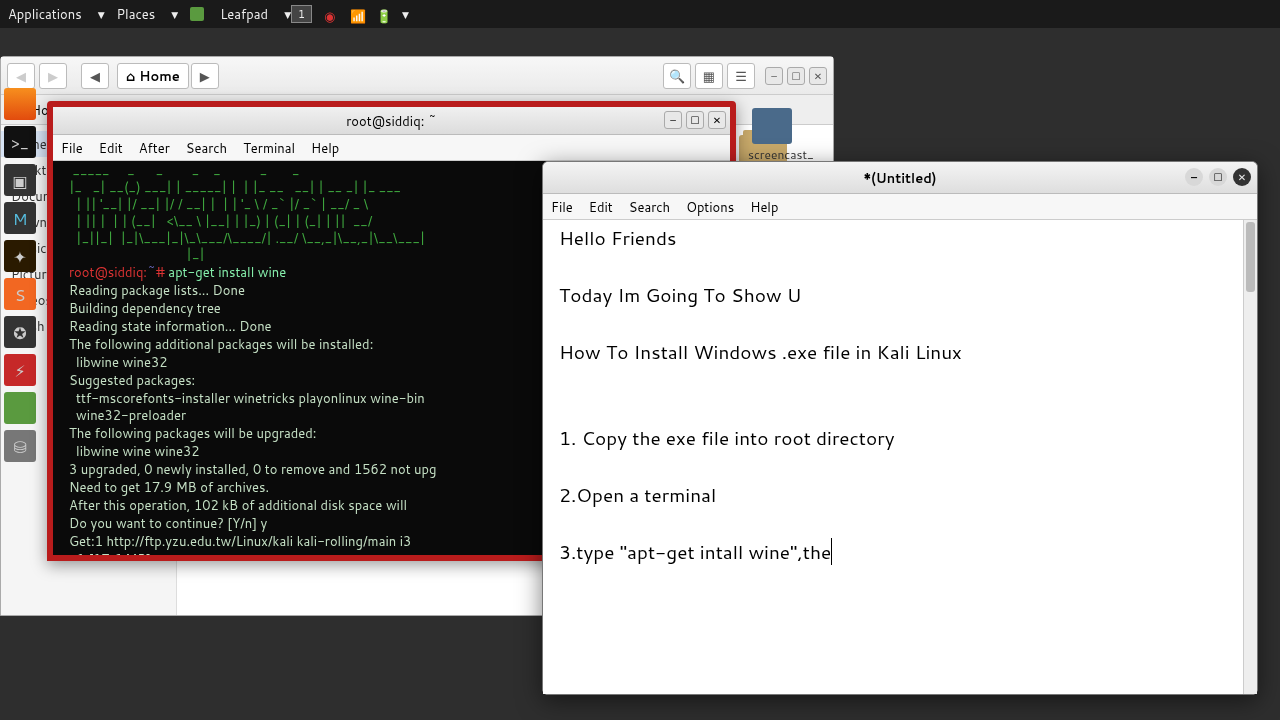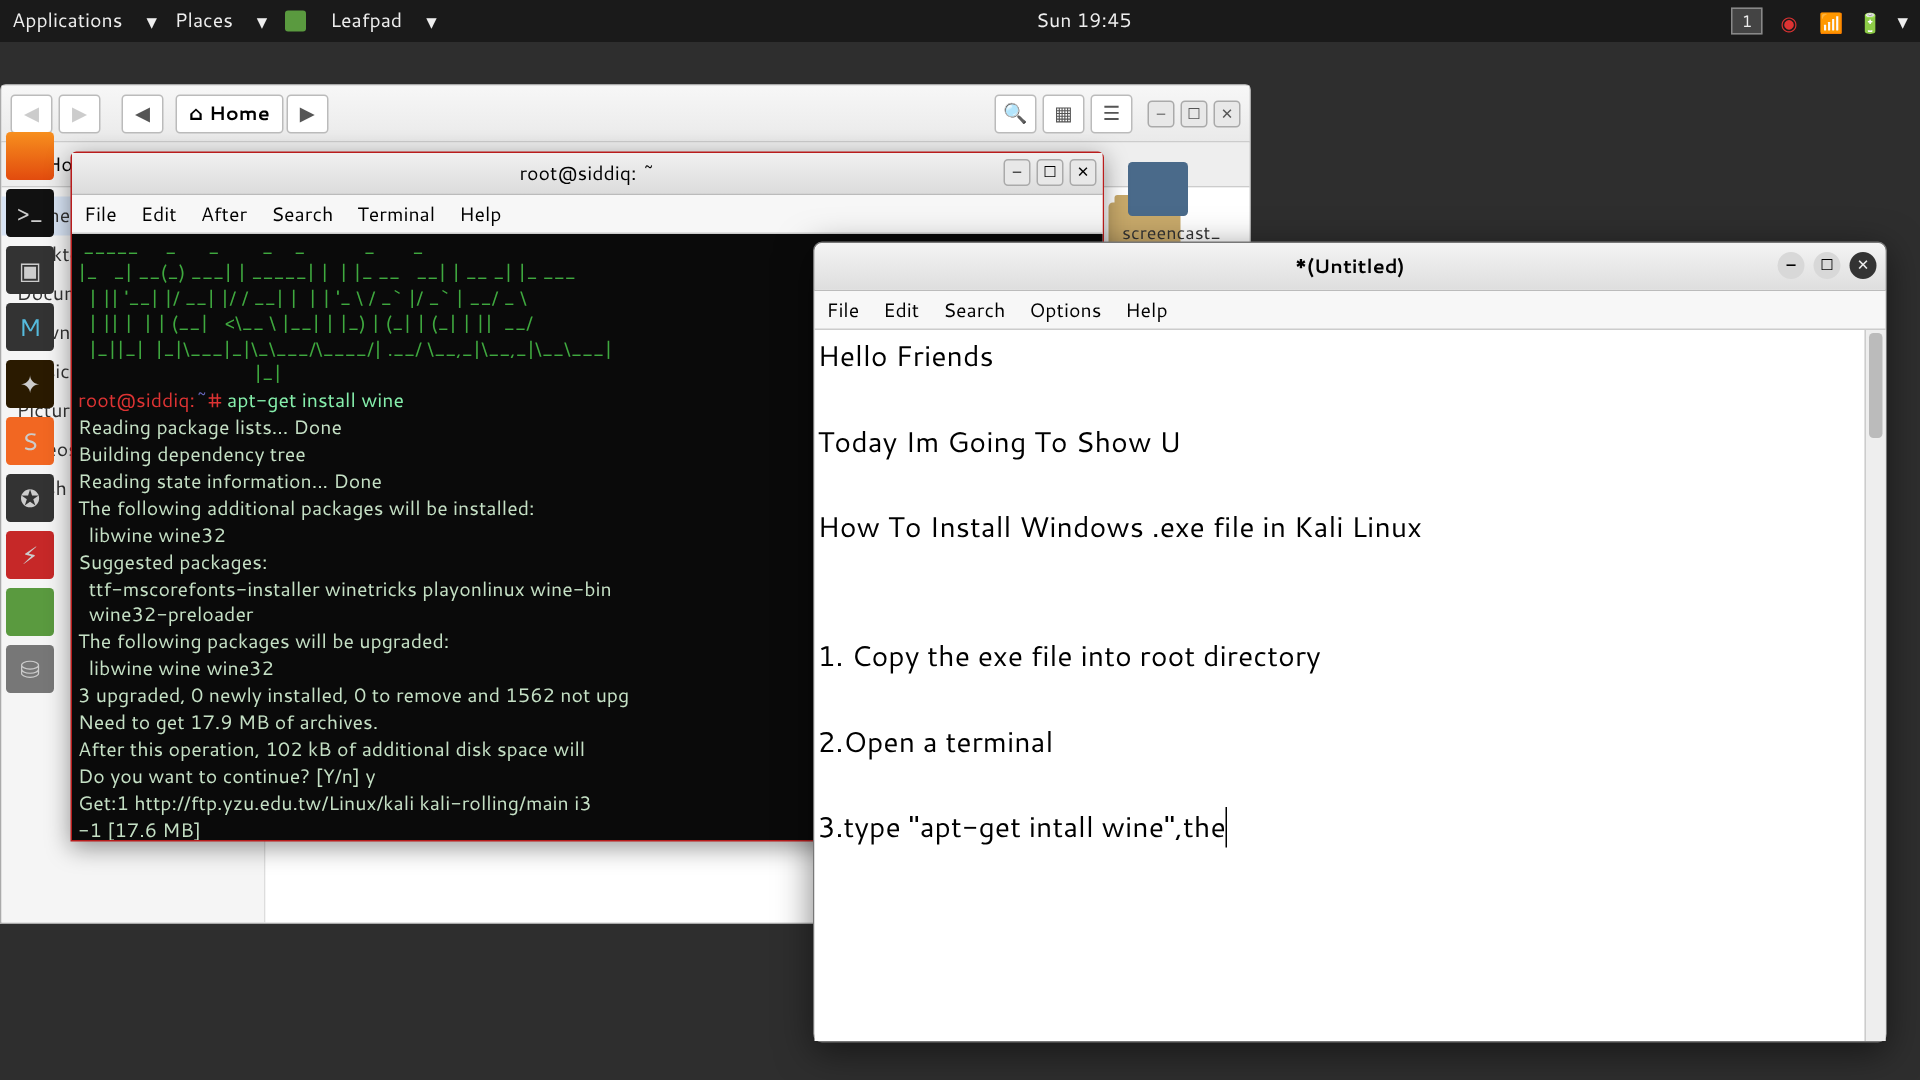--- a/index.html
+++ b/index.html
@@ -51,40 +51,40 @@
 .fm-side .srow{ padding:4px 10px; display:flex; align-items:center; gap:6px; color:#333;}
 .fm-side .srow.active{ background:#d7e3f4;}
 .fm-main{ flex:1; background:#fff; padding:10px; display:flex; flex-wrap:wrap; gap:18px; align-content:flex-start; font-size:12px;}
 .fm-item{ width:72px; text-align:center;}
 .fm-item .folder{ width:48px; height:40px; background:#c8a96a; border-radius:3px; margin:0 auto 4px; position:relative;}
 .fm-item .folder:before{ content:''; position:absolute; top:-5px; left:4px; width:20px; height:6px; background:#c8a96a; border-radius:2px 2px 0 0;}
 .fm-item .vid{ width:48px; height:40px; background:#4a6a8a; margin:0 auto 4px; border-radius:3px; position:relative;}
 .fm-item .vid:before{ content:'▶'; color:#fff; position:absolute; top:50%; left:50%; transform:translate(-50%,-50%); font-size:14px;}
 
 
-.term-window{ position:absolute; top:73px; left:47px; width:689px; height:460px; background:#fff; border:1px solid #b91c1c; border-radius:4px 4px 0 0; box-shadow:0 4px 16px rgba(0,0,0,.4);}
+.term-window{ position:absolute; top:73px; left:47px; width:689px; height:460px; background:#fff; border:6px solid #b91c1c; border-radius:4px 4px 0 0; box-shadow:0 4px 16px rgba(0,0,0,.4);}
 .term-title{ height:28px; background:linear-gradient(#f0f0f0,#dcdcdc); border-bottom:1px solid #bbb; display:flex; align-items:center; justify-content:center; font-size:13px; position:relative;}
 .term-title .wc{ position:absolute; right:4px; top:4px; display:flex; gap:4px;}
 .term-title .wc div{ width:18px; height:18px; border:1px solid #aaa; border-radius:3px; display:flex; align-items:center; justify-content:center; font-size:10px; background:#e8e8e8;}
 .term-menu{ height:26px; background:#f7f7f7; border-bottom:1px solid #ccc; display:flex; align-items:center; padding:0 8px; gap:16px; font-size:13px;}
-.term-body{ height:calc(100% - 54px); background:#0a0a0a; font-family:"DejaVu Sans Mono",monospace; font-size:13px; line-height:1.3; padding:2px 4px; overflow:hidden; white-space:pre; color:#c5e0c5;}
+.term-body{ height:calc(100% - 54px); background:#0a0a0a; font-family:"DejaVu Sans Mono",monospace; font-size:13px; line-height:1.3; padding:2px 16px; overflow:hidden; white-space:pre; color:#c5e0c5;}
 .term-body .ascii{ color:#3fa93f; font-size:13px; line-height:1.0;}
 .term-body .prompt{ color:#d33;}
 .term-body .promptpath{ color:#66b;}
 .term-body .cmd{ color:#86efac;}
 .term-body .line{ color:#c5e0c5;}
 
 
 .editor-window{ position:absolute; top:133px; left:542px; width:716px; height:534px; background:#fff; border:1px solid #777; border-radius:6px; box-shadow:0 6px 24px rgba(0,0,0,.5);}
 .editor-title{ height:32px; background:linear-gradient(#f4f4f4,#dedede); border-bottom:1px solid #bbb; display:flex; align-items:center; justify-content:center; font-size:13px; font-weight:600; position:relative; border-radius:6px 6px 0 0;}
 .editor-title .wc2{ position:absolute; right:6px; top:6px; display:flex; gap:6px;}
 .editor-title .wc2 div{ width:18px; height:18px; border-radius:9px; background:#d8d8d8; display:flex; align-items:center; justify-content:center; font-size:10px;}
 .editor-title .wc2 .close{ background:#333; color:#eee;}
 .editor-menu{ height:26px; background:#f7f7f7; border-bottom:1px solid #ccc; display:flex; align-items:center; padding:0 8px; gap:16px; font-size:13px;}
-.editor-body{ height:calc(100% - 58px); background:#fff; font-family:"DejaVu Sans Mono",monospace; font-size:19px; line-height:1.5; padding:4px 2px; white-space:pre-wrap; overflow:auto; position:relative;}
+.editor-body{ height:calc(100% - 58px); background:#fff; font-family:"DejaVu Sans Mono",monospace; font-size:19px; line-height:1.5; padding:4px 16px; white-space:pre-wrap; overflow:auto; position:relative;}
 .editor-body .tcursor{ border-right:1px solid #000; animation:none;}
 .editor-scroll{ position:absolute; right:0; top:58px; bottom:0; width:14px; background:#eee; border-left:1px solid #ccc;}
 .editor-scroll .thumb{ position:absolute; top:2px; left:2px; right:2px; height:70px; background:#bbb; border-radius:3px;}
 </style>
 </head>
 <body>
 
 <div class="top-panel">
   <div class="left">
     <div class="item">
@@ -94,21 +94,20 @@
     <div class="item">
         <span>Places</span>
         <span class="caret">▼</span>
       </div>
     <div class="item">
         <span class="app-icon-leaf"></span>
         <span>Leafpad</span>
         <span class="caret">▼</span>
       </div>
   </div>
-  <div class="center">Sun 19:45</div>
   <div class="right">
     <span class="badge-1">1</span>
     <span class="sys-ico" style="color:#d33">◉</span>
     <span class="sys-ico">📶</span>
     <span class="sys-ico">🔋</span>
     <span class="item">
         <span class="caret">▼</span>
       </span>
   </div>
 </div>

